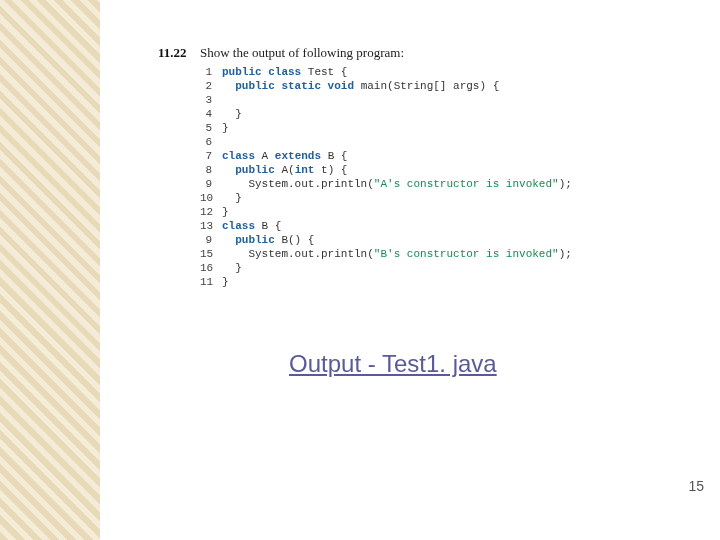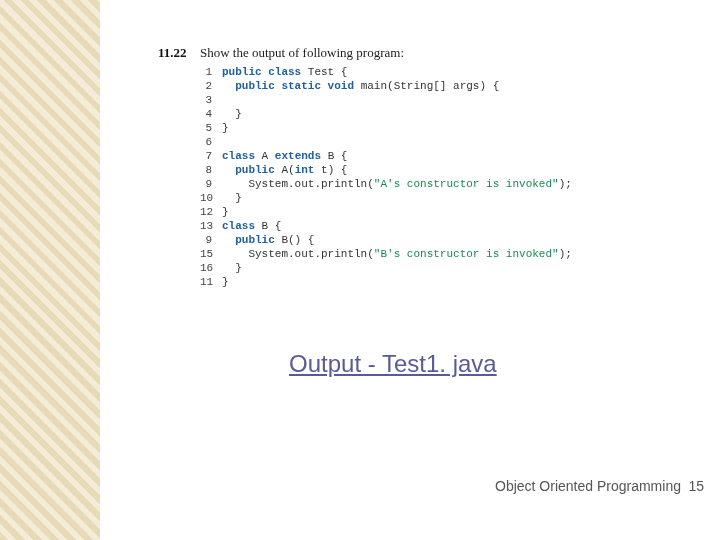--- a/index.html
+++ b/index.html
@@ -165,16 +165,15 @@
         <span class="codetxt"><span>  }</span></span>
       </div>
       <div class="code-line">
         <span class="lineno">11</span>
         <span class="codetxt"><span>}</span></span>
       </div>
     </div>
 
   <div class="output-link">Output - Test1. java</div>
 
-  <div class="footer-title">Object Oriented Programming</div>
   <div class="footer-pageno">15</div>
 
 </div>
 
 </body></html>

